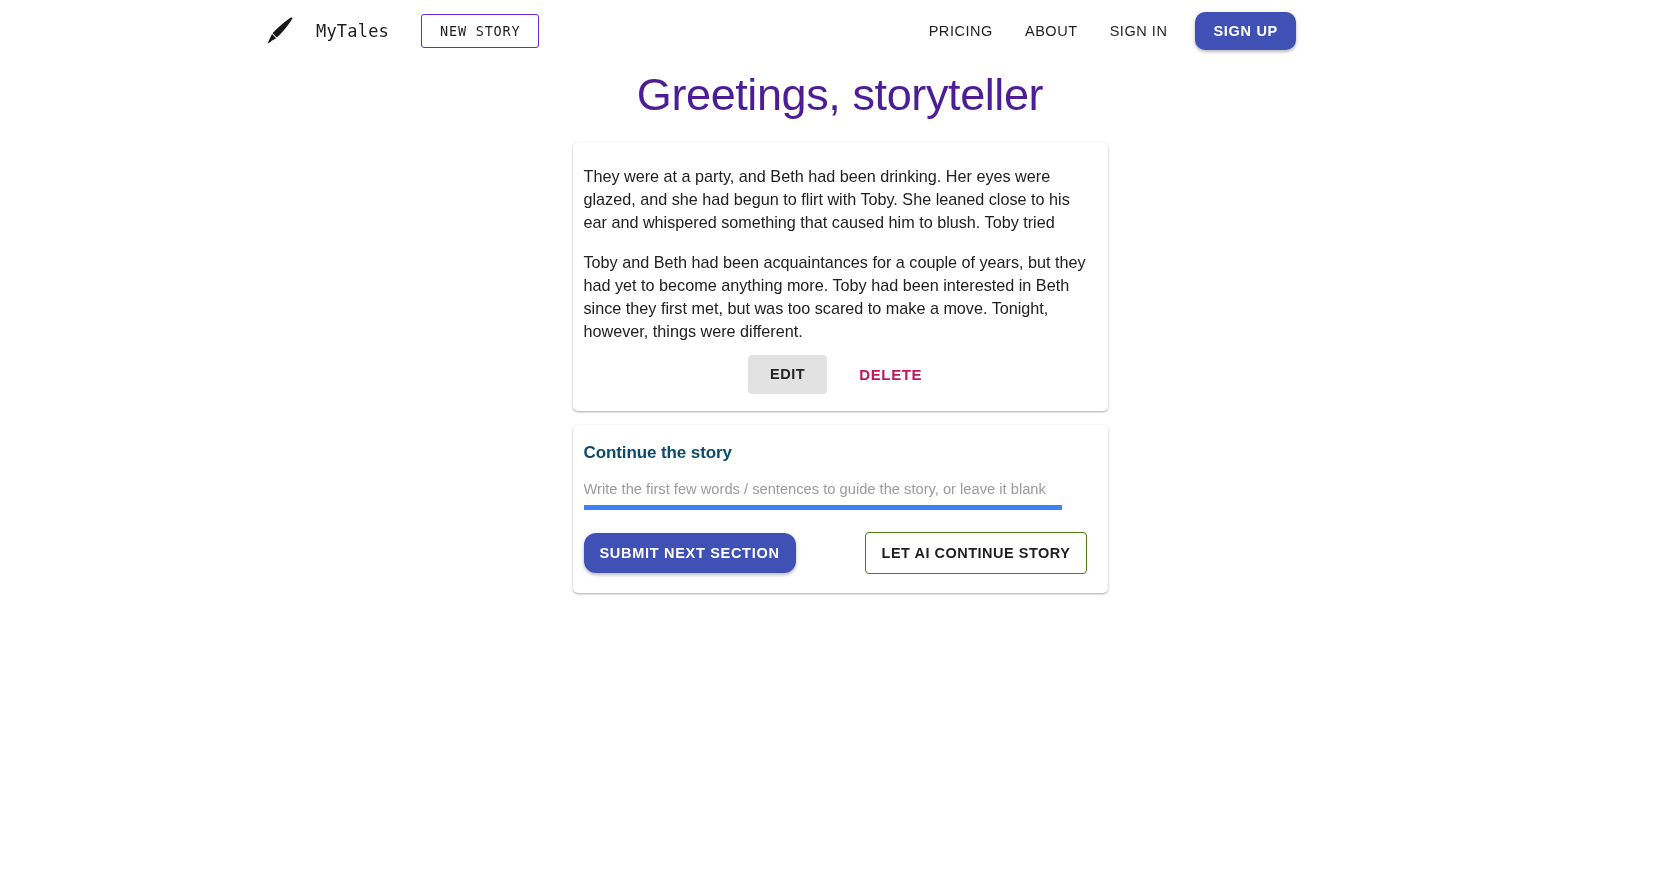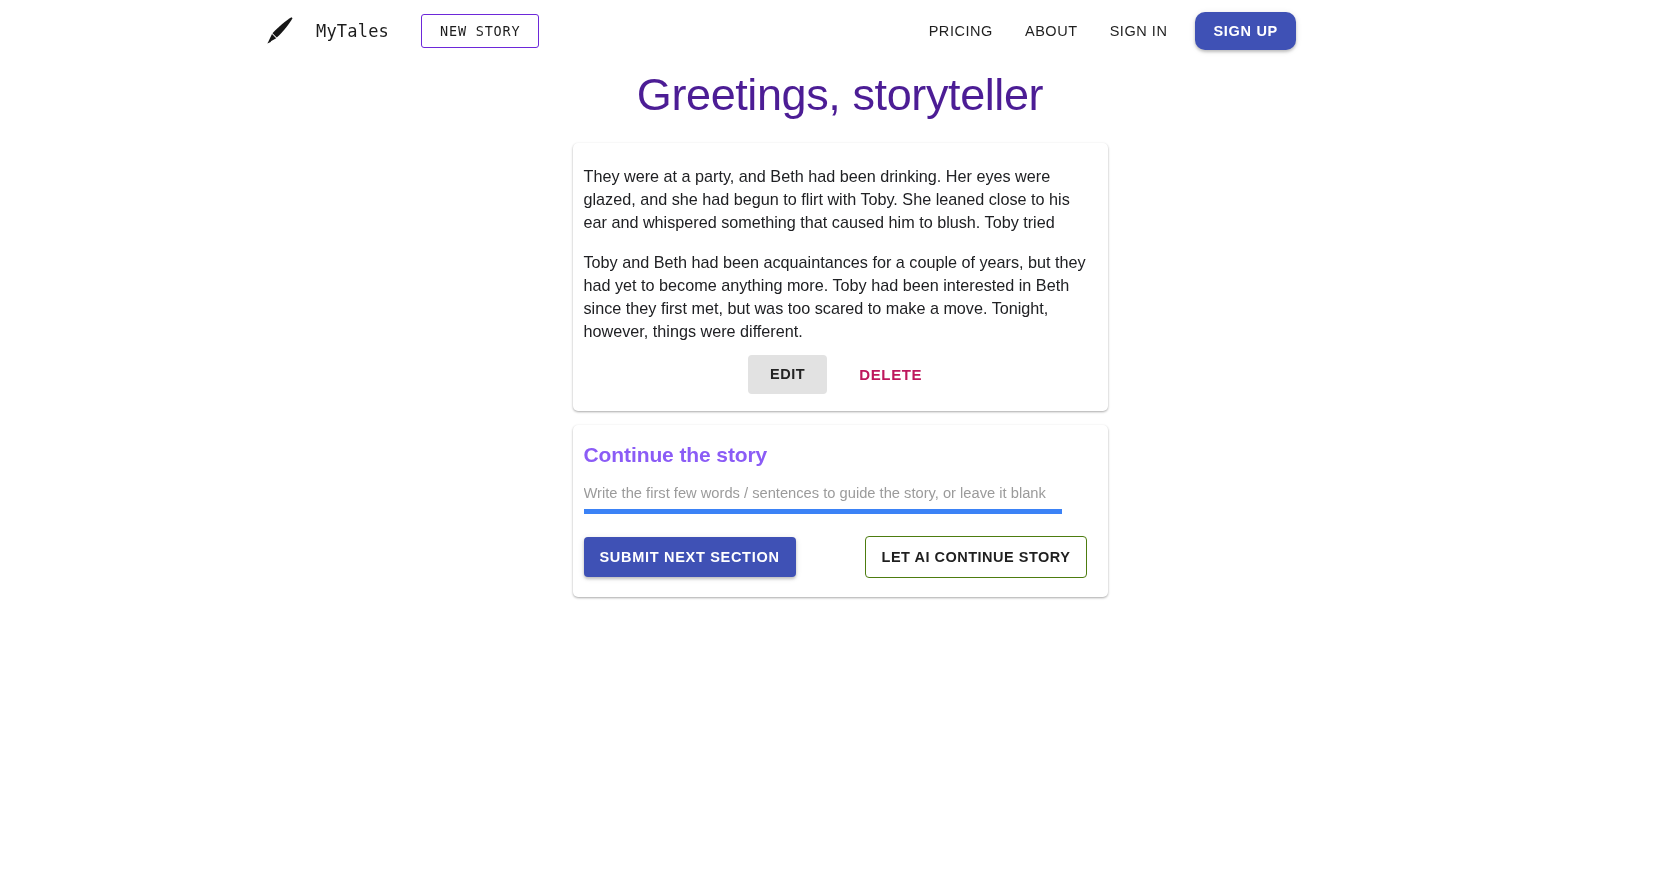--- a/index.html
+++ b/index.html
@@ -159,23 +159,23 @@
     line-height: 1;
     cursor: pointer;
   }
 
   
   .continue-card {
     margin-top: 14px;
     padding: 18px 11px 19px 11px;
   }
   .continue-title {
-    font-size: 21px;
+    font-size: 17px;
     font-weight: 700;
-    color: #8b5cf6;
+    color: #0c4a6e;
     margin: 0 0 14px 0;
     letter-spacing: -0.1px;
   }
   .continue-input {
     display: block;
     width: 478px;
     border: none;
     border-bottom: 5px solid #3b82f6;
     background: transparent;
     font-family: "Liberation Sans", sans-serif;
@@ -190,21 +190,21 @@
     opacity: 1;
   }
   .continue-actions {
     display: flex;
     align-items: center;
   }
   .btn-submit {
     background: #3f51b5;
     color: #ffffff;
     border: none;
-    border-radius: 4px;
+    border-radius: 12px;
     font-size: 14.5px;
     font-weight: 600;
     letter-spacing: 0.7px;
     padding: 13px 16px;
     line-height: 1;
     cursor: pointer;
     box-shadow: 0 2px 3px rgba(0,0,0,0.20), 0 1px 6px rgba(0,0,0,0.10);
     white-space: nowrap;
   }
   .btn-ai {

